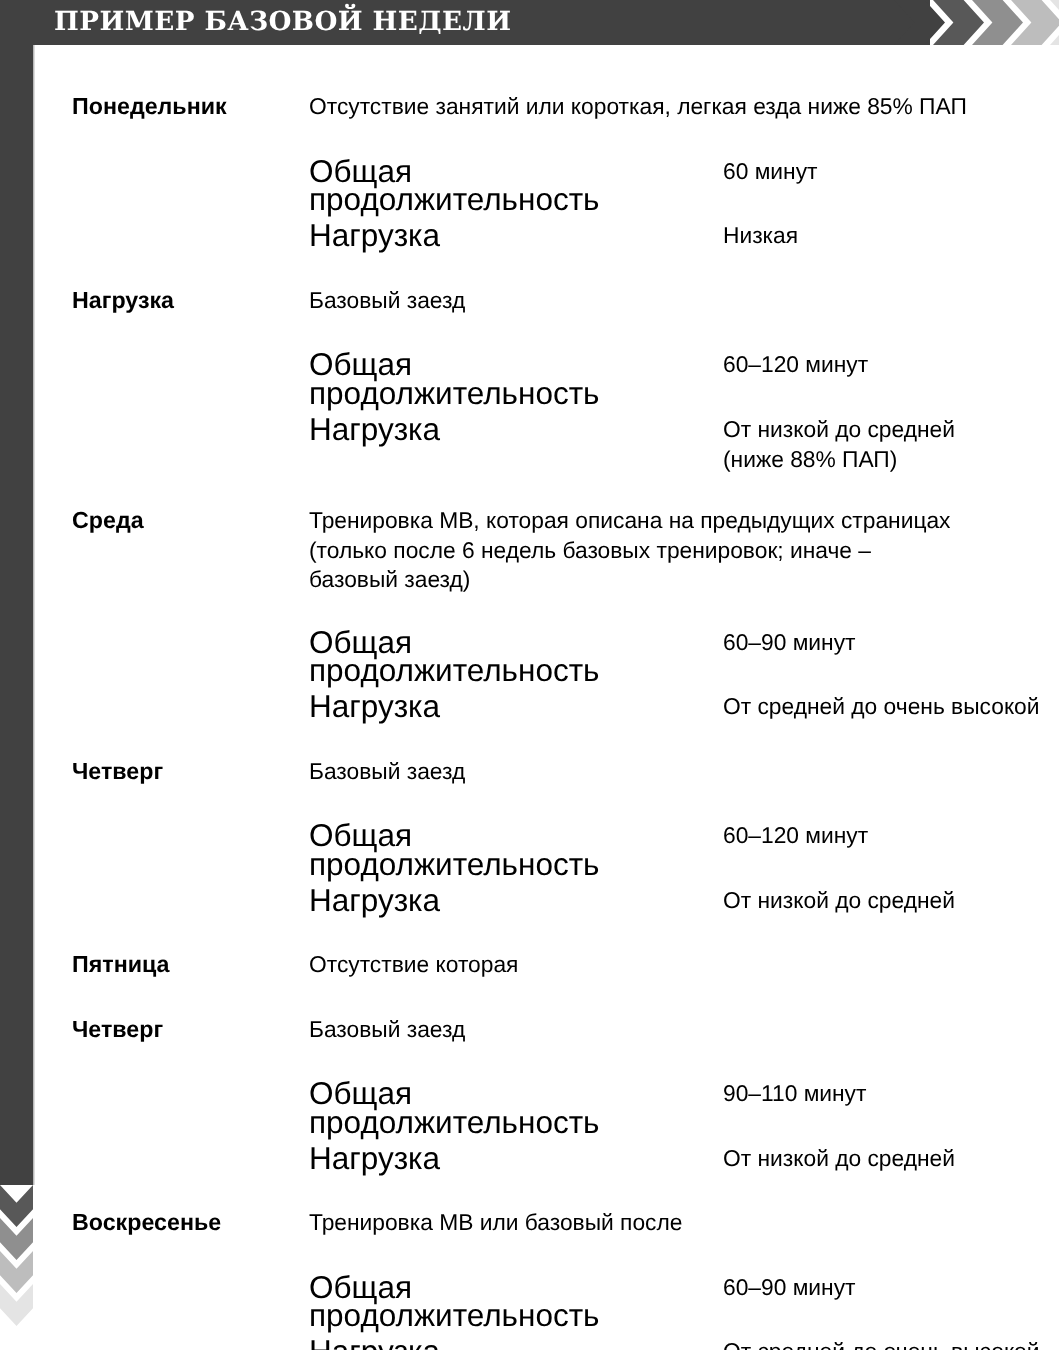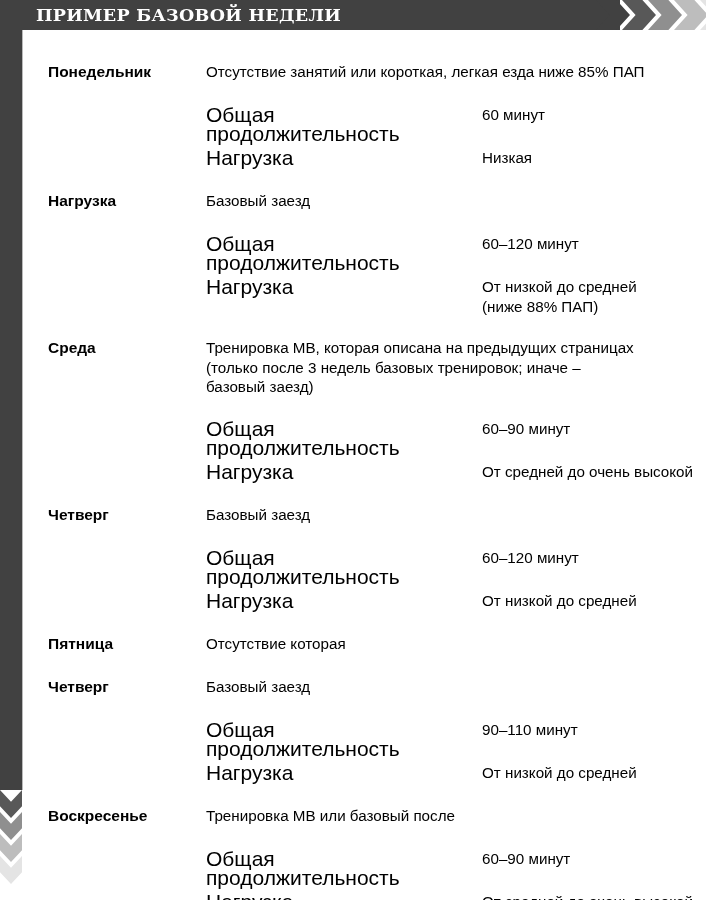--- a/index.html
+++ b/index.html
@@ -201,21 +201,21 @@
       </div>
       <div class="row" style="top: 277px;">
         <div class="cell c-value">От низкой до средней
 (ниже 88% ПАП)</div>
       </div>
       <div class="row" style="top: 338px;">
         <div class="cell c-day">Среда</div>
       </div>
       <div class="row" style="top: 338px;">
         <div class="cell c-label-wide">Тренировка МВ, которая описана на предыдущих страницах
-(только после 3 недель базовых тренировок; иначе –
+(только после 6 недель базовых тренировок; иначе –
 базовый заезд)</div>
       </div>
       <div class="row" style="top: 418.5px;">
         <div class="cell c-label">Общая продолжительность</div>
       </div>
       <div class="row" style="top: 418.5px;">
         <div class="cell c-value">60–90 минут</div>
       </div>
       <div class="row" style="top: 461.5px;">
         <div class="cell c-label">Нагрузка</div>

